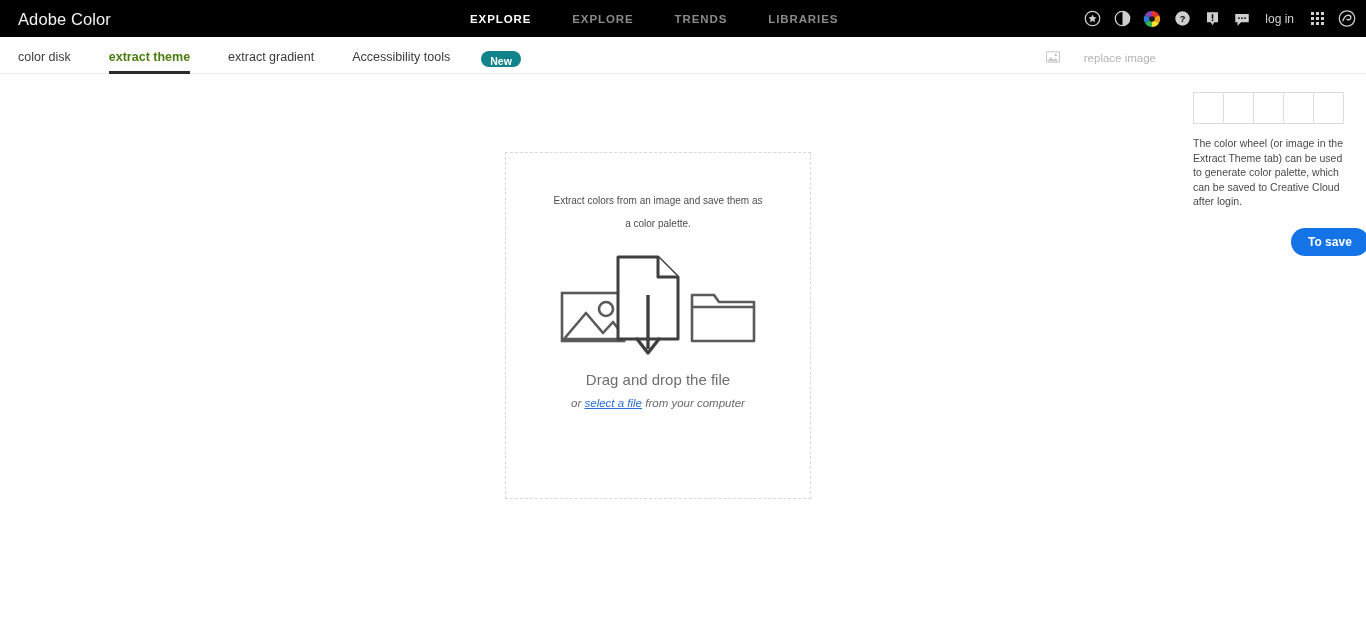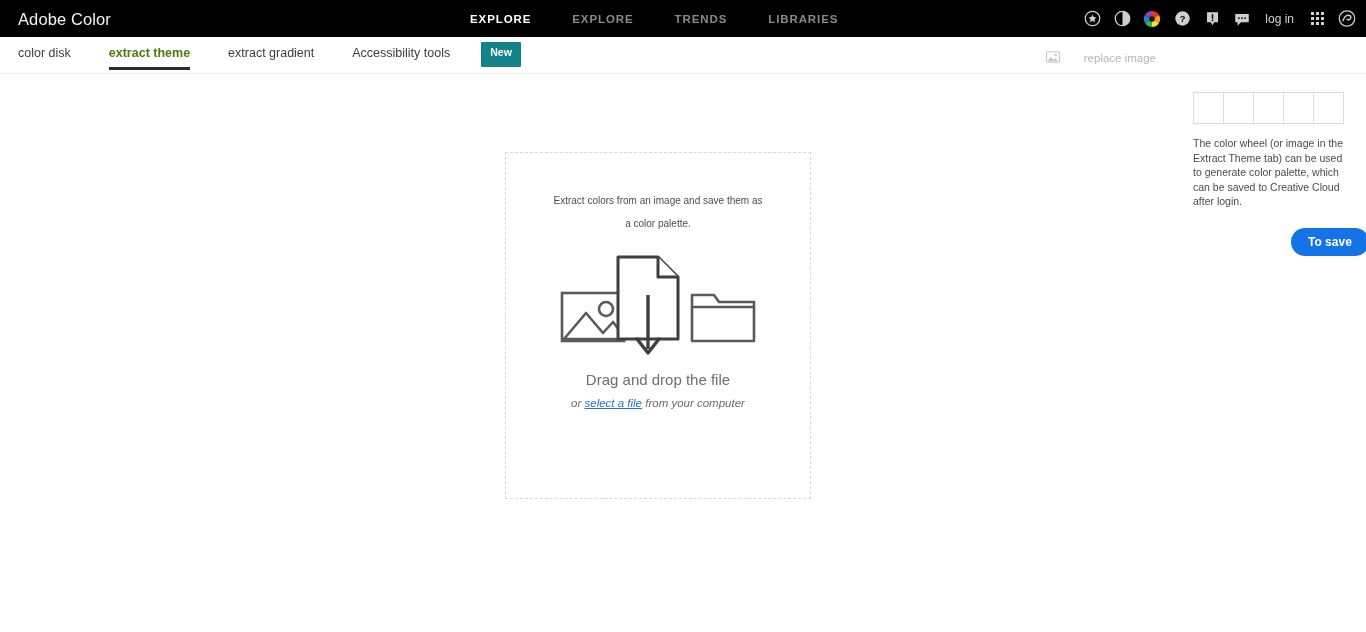--- a/index.html
+++ b/index.html
@@ -110,22 +110,22 @@
     height: 3px;
     background: #2c2c2c;
   }
   .newbadge {
     margin-left: 4px;
     margin-bottom: 6px;
     background: #12838a;
     color: #ffffff;
     font-size: 10.5px;
     font-weight: bold;
-    border-radius: 1px;
-    padding: 4px 9px 9px 9px;
+    border-radius: 8px;
+    padding: 4px 9px 0 9px;
     white-space: nowrap;
   }
   .replace {
     position: absolute;
     right: 210px;
     bottom: 8px;
     display: flex;
     align-items: center;
     gap: 24px;
     color: #b4b4b4;

